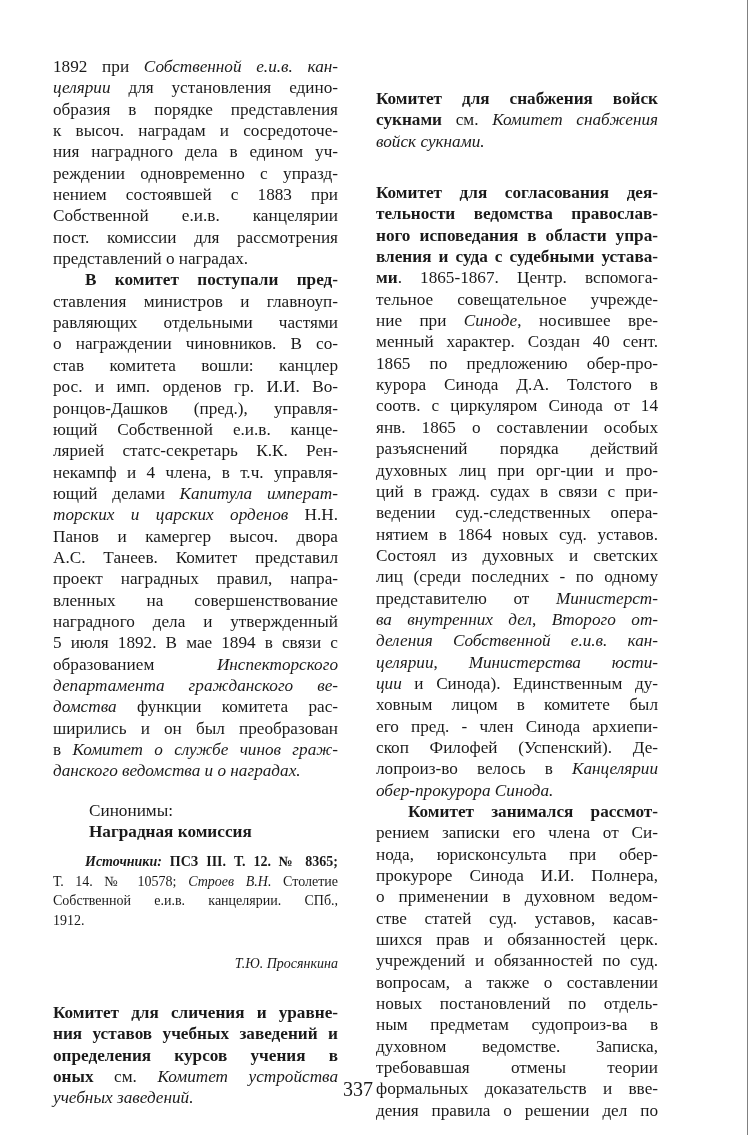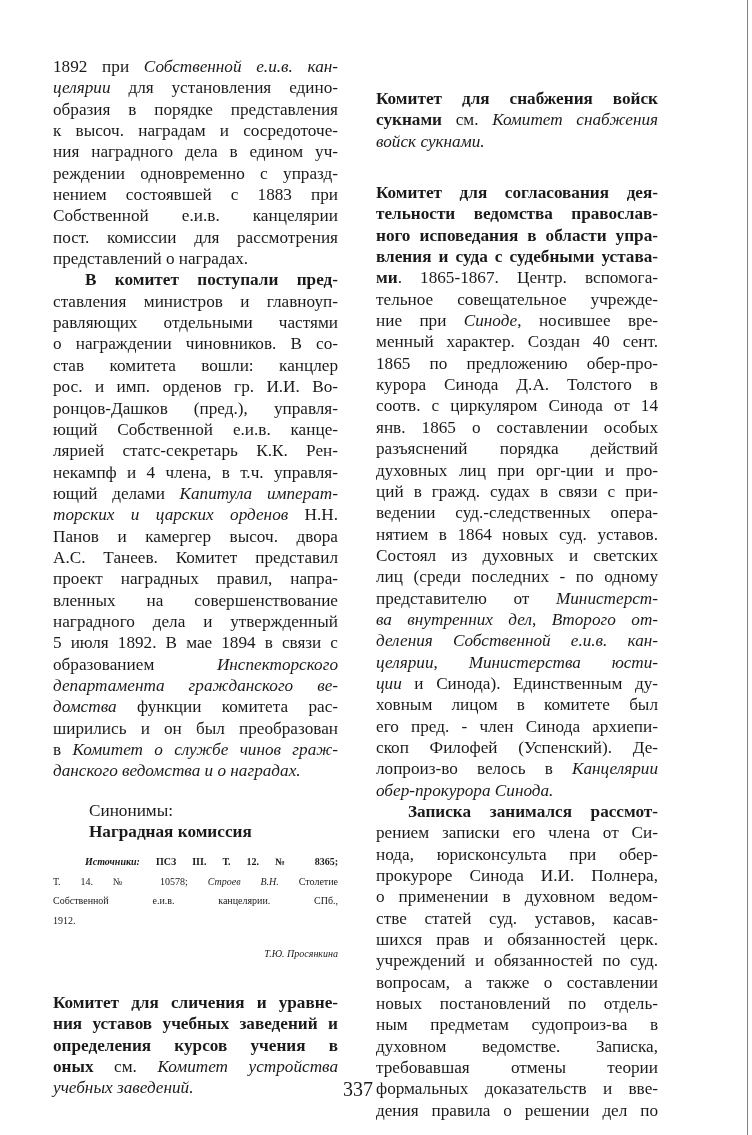--- a/index.html
+++ b/index.html
@@ -5,26 +5,26 @@
   html, body { margin: 0; padding: 0; }
   body {
     width: 752px; height: 1135px; background: #ffffff; position: relative; overflow: hidden;
     font-family: "Liberation Serif", "DejaVu Serif", serif; color: #1a1a1a;
   }
   .col { position: absolute; top: 56px; font-size: 17.2px; line-height: 21.35px; }
   .col-left { left: 53px; width: 285px; }
   .col-right { left: 376px; width: 282px; margin-top: 32px; }
   .line { display: block; white-space: nowrap; text-align: justify; text-align-last: justify; height: 21.35px; }
   .line.last { text-align-last: left; }
-  .line.right { text-align: center; text-align-last: right; }
+  .line.right { text-align: center; text-align-last: right; margin-top: 10px; }
   .ind { padding-left: 32px; font-weight: bold; }
   i, .it { font-style: italic; }
   b, .bd { font-weight: bold; }
   .gap { display: block; }
-  .small { font-size: 10px; line-height: 19.5px; }
+  .small { font-size: 14px; line-height: 19.5px; }
   .small .line { height: 19.5px; }
   .syn { padding-left: 36px; }
   .page-number { position: absolute; left: 343px; top: 1078px; font-size: 20px; }
   .edge-line { position: absolute; left: 747px; top: 0; width: 1px; height: 1135px; background: #555; opacity: 0.75; }
 </style>
 </head>
 <body>
 
 <div class="col col-left">
   <div>
@@ -123,21 +123,21 @@
       <span class="line"><span class="it">деления Собственной е.и.в. кан-</span></span>
       <span class="line"><span class="it">целярии</span><span>, </span><span class="it">Министерства юсти-</span></span>
       <span class="line"><span class="it">ции</span><span> и Синода). Единственным ду-</span></span>
       <span class="line"><span>ховным лицом в комитете был</span></span>
       <span class="line"><span>его пред. - член Синода архиепи-</span></span>
       <span class="line"><span>скоп Филофей (Успенский). Де-</span></span>
       <span class="line"><span>лопроиз-во велось в </span><span class="it">Канцелярии</span></span>
       <span class="line last"><span class="it">обер-прокурора Синода.</span></span>
     </div>
   <div>
-      <span class="line ind"><span>Записка занимался рассмот-</span></span>
+      <span class="line ind"><span>Комитет занимался рассмот-</span></span>
       <span class="line"><span>рением записки его члена от Си-</span></span>
       <span class="line"><span>нода, юрисконсульта при обер-</span></span>
       <span class="line"><span>прокуроре Синода И.И. Полнера,</span></span>
       <span class="line"><span>о применении в духовном ведом-</span></span>
       <span class="line"><span>стве статей суд. уставов, касав-</span></span>
       <span class="line"><span>шихся прав и обязанностей церк.</span></span>
       <span class="line"><span>учреждений и обязанностей по суд.</span></span>
       <span class="line"><span>вопросам, а также о составлении</span></span>
       <span class="line"><span>новых постановлений по отдель-</span></span>
       <span class="line"><span>ным предметам судопроиз-ва в</span></span>

